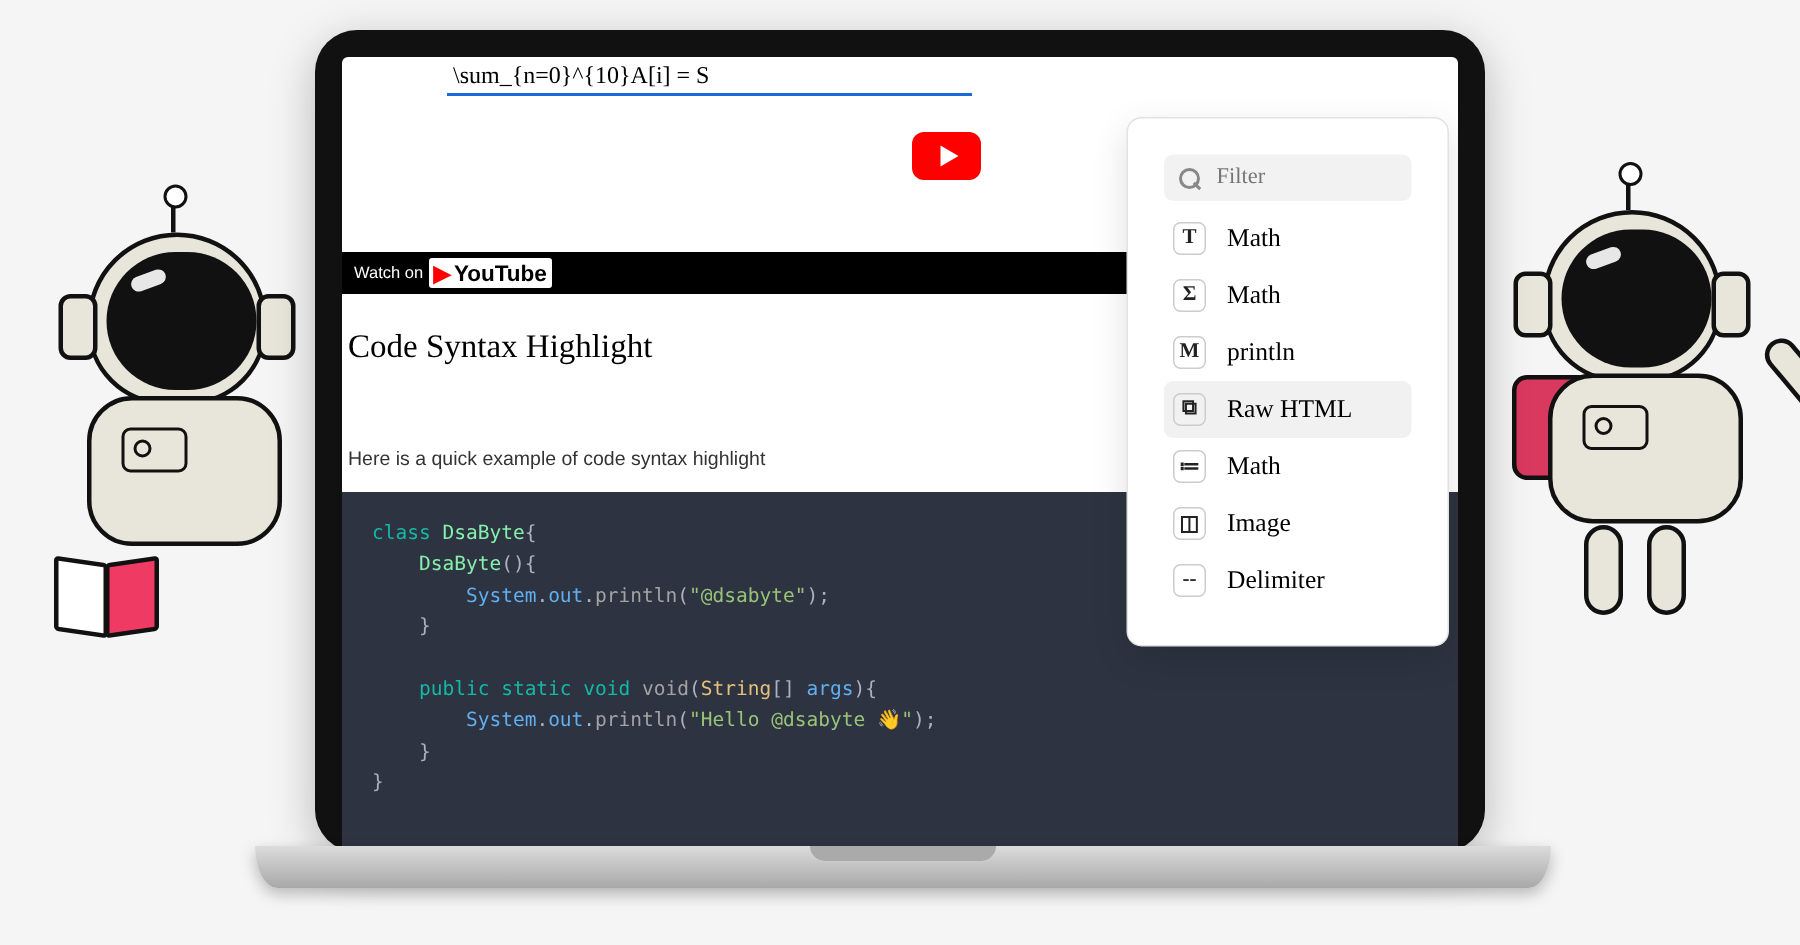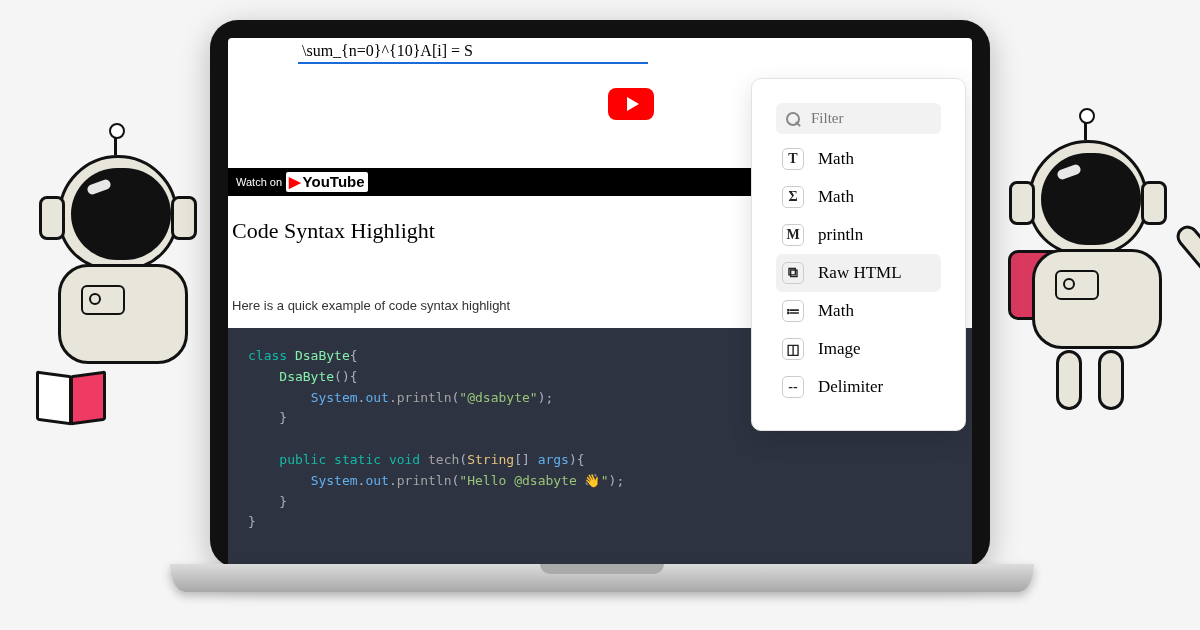--- a/index.html
+++ b/index.html
@@ -185,21 +185,21 @@
 
     <h2 class="section">Code Syntax Highlight</h2>
 
     <p class="para para2">Here is a quick example of code syntax highlight</p>
 
     <div class="codeblock"><span class="kw">class</span> <span class="cls">DsaByte</span><span class="pn">{</span>
     <span class="cls">DsaByte</span><span class="pn">(){</span>
         <span class="id">System</span><span class="pn">.</span><span class="id">out</span><span class="pn">.</span><span class="fn">println</span><span class="pn">(</span><span class="str">"@dsabyte"</span><span class="pn">);</span>
     <span class="pn">}</span>
 
-    <span class="kw">public static void</span> <span class="fn">tech</span><span class="pn">(</span><span class="ty">String</span><span class="pn">[]</span> <span class="id">args</span><span class="pn">){</span>
+    <span class="kw">public static void</span> <span class="fn">void</span><span class="pn">(</span><span class="ty">String</span><span class="pn">[]</span> <span class="id">args</span><span class="pn">){</span>
         <span class="id">System</span><span class="pn">.</span><span class="id">out</span><span class="pn">.</span><span class="fn">println</span><span class="pn">(</span><span class="str">"Hello @dsabyte 👋"</span><span class="pn">);</span>
     <span class="pn">}</span>
 <span class="pn">}</span></div>
 
     <div class="plus">+</div>
     <div class="popup">
       <div class="search">
         <span class="mag"></span>
         <input placeholder="Filter" style="">
       </div>

